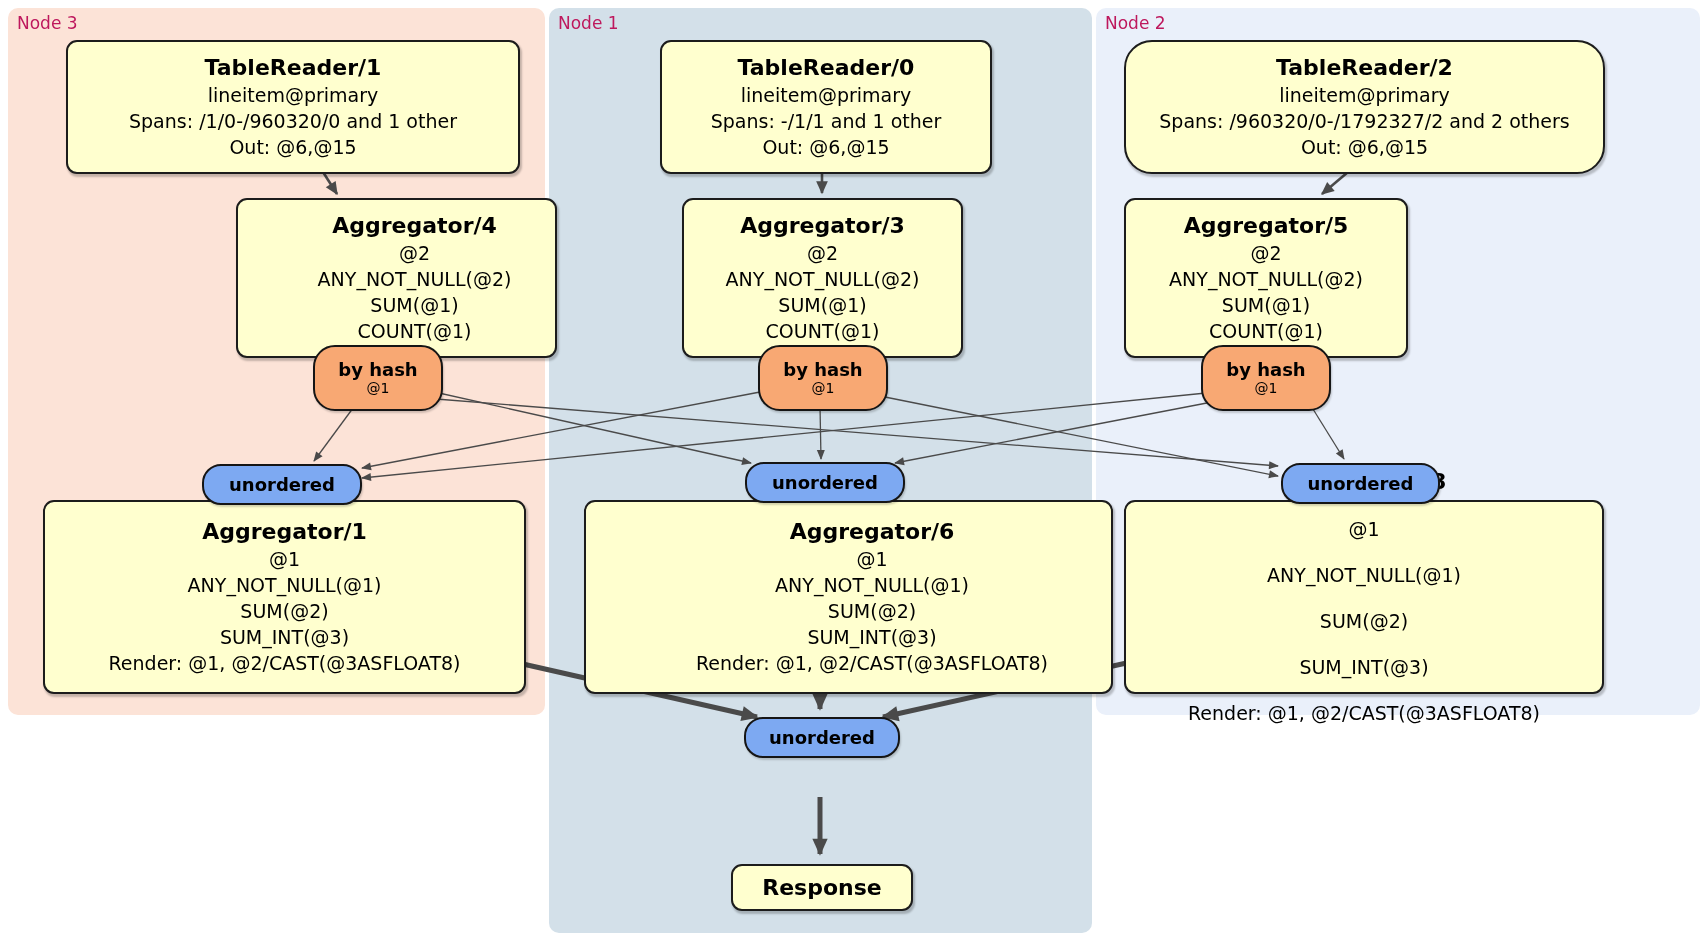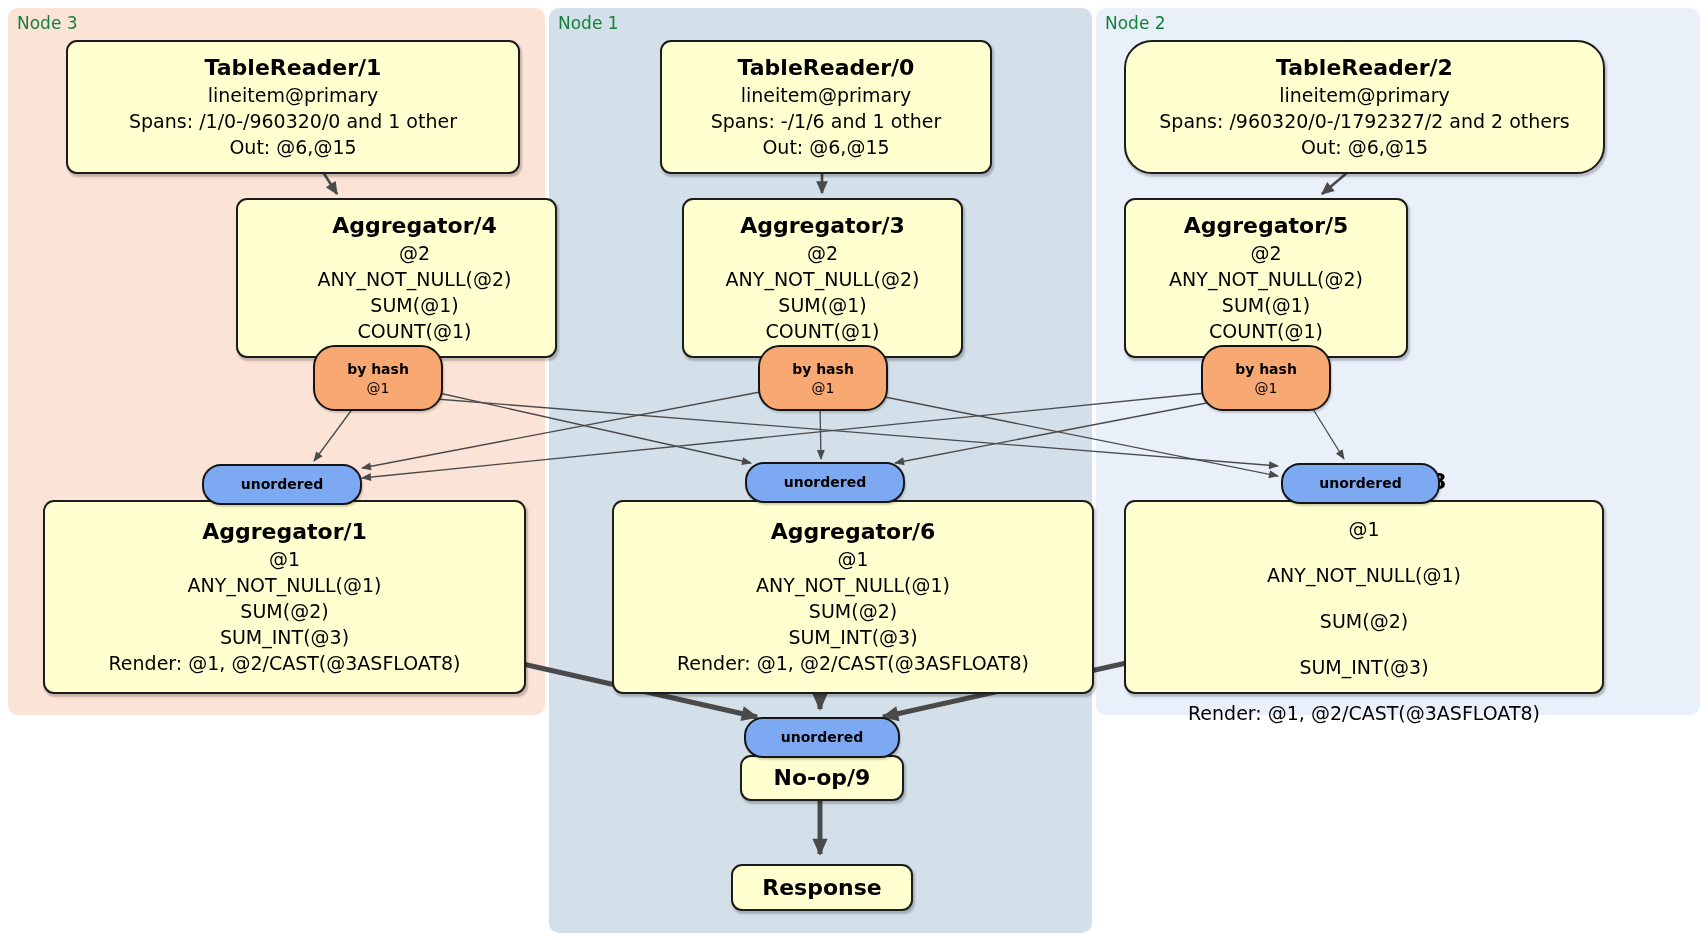--- a/index.html
+++ b/index.html
@@ -4,50 +4,50 @@
 <style>
   html,body { margin:0; padding:0; background:#ffffff; }
   .canvas {
     position:relative; width:1708px; height:940px; overflow:hidden;
     font-family:"DejaVu Sans","Liberation Sans",sans-serif; color:#000;
   }
   .region { position:absolute; border-radius:10px; }
   .region-3 { left:8px;   top:8px; width:537px; height:707px; background:#fce3d7; }
   .region-1 { left:549px; top:8px; width:543px; height:925px; background:#d3e0e9; }
   .region-2 { left:1096px;top:8px; width:604px; height:707px; background:#eaf0fa; }
-  .region-label { position:absolute; left:9px; top:5px; font-size:17px; color:#15803d; }
+  .region-label { position:absolute; left:9px; top:5px; font-size:17px; color:#be185d; }
 
   .edges { position:absolute; left:0; top:0; width:1708px; height:940px; z-index:2; }
 
   .box {
     position:absolute; z-index:3; background:#ffffcf; border:2px solid #1c1c1c;
     border-radius:11px; display:flex; flex-direction:column; align-items:center;
     justify-content:center; text-align:left; box-shadow:1.5px 2.5px 2px rgba(0,0,0,0.22);
   }
   .box .title { font-weight:bold; font-size:22px; line-height:28px; white-space:nowrap; }
   .box .bl   { font-size:19px; line-height:26px; white-space:nowrap; }
 
   .badge {
     position:absolute; z-index:4; border:2px solid #151515; display:flex;
     flex-direction:column; align-items:center; justify-content:center;
     text-align:center; box-shadow:1px 2px 2px rgba(0,0,0,0.18);
   }
-  .badge .blabel { font-weight:bold; font-size:14px; line-height:21px; white-space:nowrap; }
+  .badge .blabel { font-weight:bold; font-size:18px; line-height:21px; white-space:nowrap; }
   .badge .bdetail { font-size:14px; line-height:17px; white-space:nowrap; }
   .badge-hash { background:#f8a873; border-radius:22px; }
   .badge-unordered { background:#7da9f2; border-radius:19px; }
 
   .b-tr1 { left:66px;   top:40px;  width:450px; height:130px; }
   .b-tr0 { left:660px;  top:40px;  width:328px; height:130px; }
   .b-tr2 { left:1124px; top:40px;  width:477px; height:130px;border-radius:28px; }
   .b-agg4{ left:236px;  top:198px; width:281px; height:156px;padding-left:36px; }
   .b-agg3{ left:682px;  top:198px; width:277px; height:156px; }
   .b-agg5{ left:1124px; top:198px; width:280px; height:156px; }
   .b-agg7{ left:43px;   top:500px; width:479px; height:190px; }
-  .b-agg6{ left:612px;  top:500px; width:478px; height:190px; }
+  .b-agg6{ left:584px;  top:500px; width:478px; height:190px;padding-left:47px; }
   .b-agg8{ left:1124px; top:500px; width:476px; height:190px;gap:20px; }
   .b-noop{ left:740px;  top:755px; width:160px; height:42px; }
   .b-resp{ left:731px;  top:864px; width:178px; height:43px; }
 
   .g-hash3 { left:313px;  top:345px; width:126px; height:62px; }
   .g-hash1 { left:758px;  top:345px; width:126px; height:62px; }
   .g-hash2 { left:1201px; top:345px; width:126px; height:62px; }
   .g-u3 { left:202px;  top:464px; width:156px; height:37px; }
   .g-u1 { left:745px;  top:462px; width:156px; height:37px; }
   .g-u2 { left:1281px; top:463px; width:155px; height:37px; }
@@ -109,21 +109,21 @@
 
   <div class="box b-tr1">
     <div class="title">TableReader/1</div>
     <div class="bl">lineitem@primary</div>
     <div class="bl">Spans: /1/0-/960320/0 and 1 other</div>
     <div class="bl">Out: @6,@15</div>
   </div>
   <div class="box b-tr0">
     <div class="title">TableReader/0</div>
     <div class="bl">lineitem@primary</div>
-    <div class="bl">Spans: -/1/6 and 1 other</div>
+    <div class="bl">Spans: -/1/1 and 1 other</div>
     <div class="bl">Out: @6,@15</div>
   </div>
   <div class="box b-tr2">
     <div class="title">TableReader/2</div>
     <div class="bl">lineitem@primary</div>
     <div class="bl">Spans: /960320/0-/1792327/2 and 2 others</div>
     <div class="bl">Out: @6,@15</div>
   </div>
 
   <div class="box b-agg4">
@@ -192,20 +192,17 @@
     <div class="bl">@1</div>
     <div class="bl">ANY_NOT_NULL(@1)</div>
     <div class="bl">SUM(@2)</div>
     <div class="bl">SUM_INT(@3)</div>
     <div class="bl">Render: @1, @2/CAST(@3ASFLOAT8)</div>
   </div>
 
   <div class="badge badge-unordered g-uf">
     <div class="blabel">unordered</div>
   </div>
-  <div class="box b-noop">
-    <div class="title">No-op/9</div>
-  </div>
   <div class="box b-resp">
     <div class="title">Response</div>
   </div>
 
 </div>
 
 </body></html>

